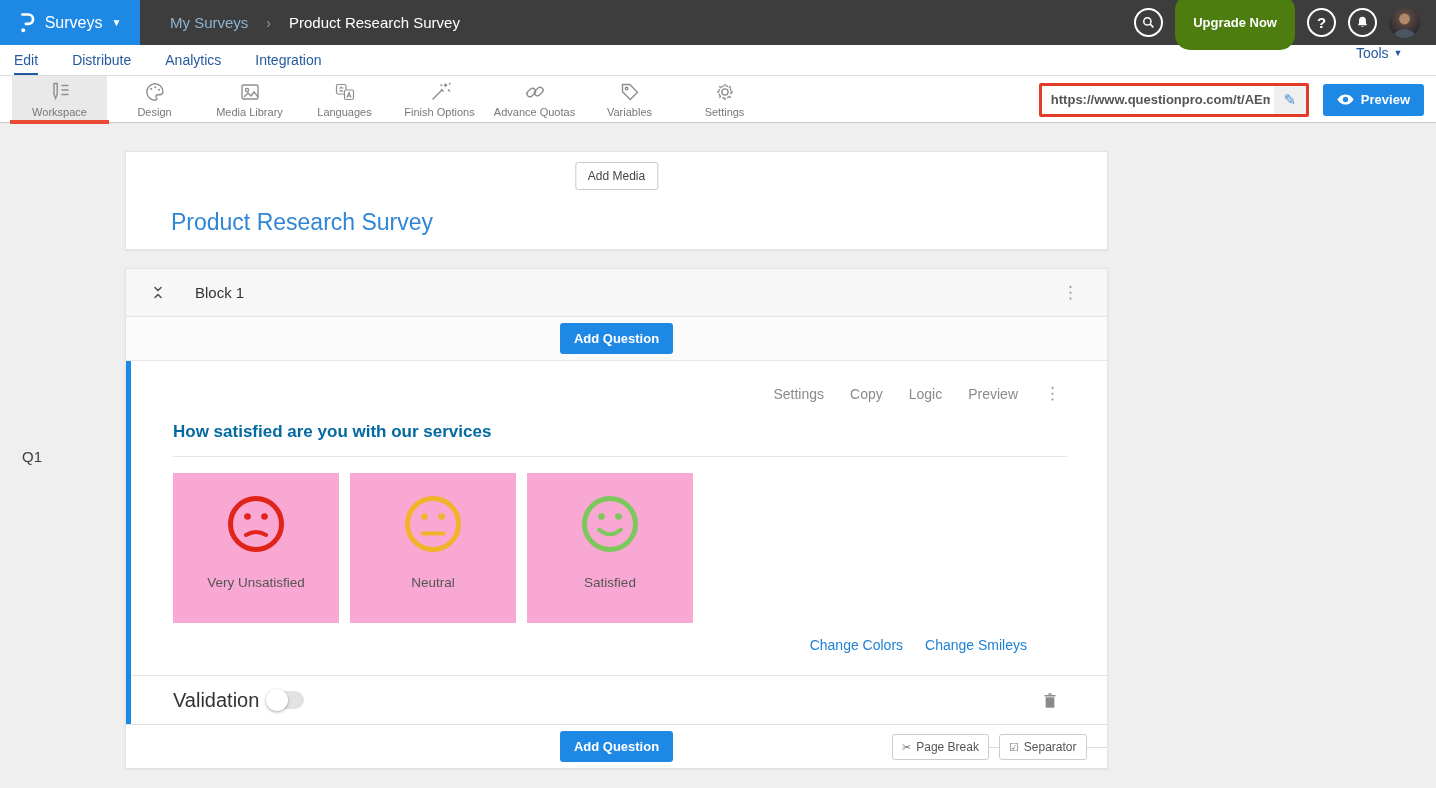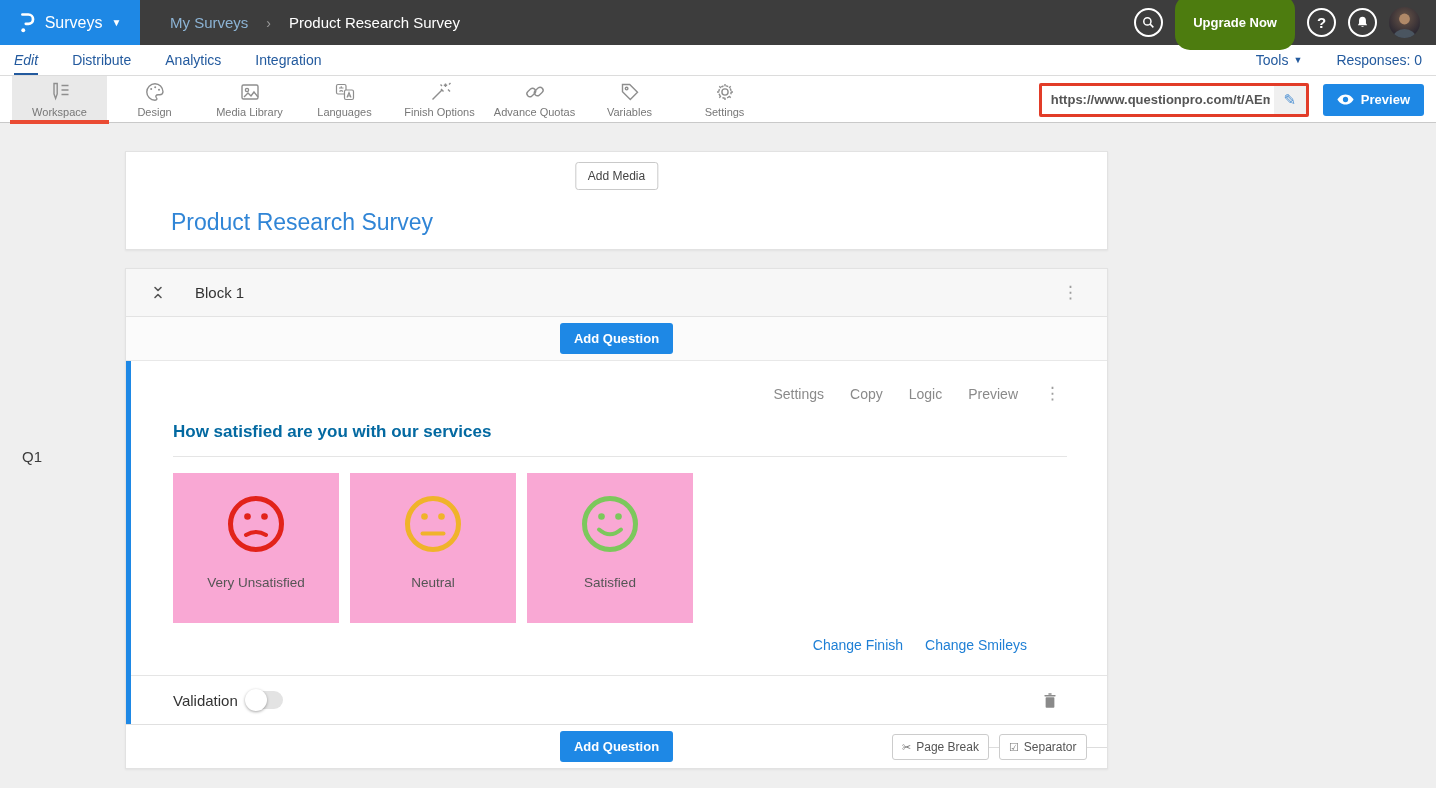--- a/index.html
+++ b/index.html
@@ -19,22 +19,22 @@
   .topbar-right { margin-left:auto; display:flex; align-items:center; gap:12px; padding-right:16px; }
   .circle-btn { width:29px; height:29px; border:2px solid #fff; border-radius:50%; display:flex; align-items:center; justify-content:center; cursor:pointer; font-size:15px; font-weight:bold; color:#fff; background:transparent; }
   .upgrade-btn { background:#4d7c0f; border:none; color:#fff; font-weight:bold; font-size:13px; padding:20px 18px; border-radius:15px; cursor:pointer; font-family:"Liberation Sans", sans-serif; }
   .avatar { width:31px; height:31px; border-radius:50%; overflow:hidden; background:radial-gradient(circle at 50% 35%, #6b5648 0%, #2e2a33 70%); cursor:pointer; position:relative; }
   .avatar svg { position:absolute; inset:0; }
 
   
   .navrow { height:31px; background:#fff; border-bottom:1px solid #dcdcdc; display:flex; align-items:stretch; padding:0 14px; }
   .nav-tabs { display:flex; gap:34px; }
   .nav-tab { color:#235a9e; font-size:14px; display:flex; align-items:center; cursor:pointer; border-bottom:2px solid transparent; padding-top:2px; }
-  .nav-tab.active { border-bottom-color:#235a9e;font-style:italic; }
-  .nav-right { margin-left:auto; display:flex; align-items:center; gap:34px; color:#235a9e; font-size:14px; }
+  .nav-tab.active { border-bottom-color:#235a9e; }
+  .nav-right { margin-left:auto; display:flex; align-items:center; gap:34px; color:#235a9e; font-size:14px;flex-direction:column; }
   .nav-right .item { cursor:pointer; display:flex; align-items:center; gap:5px; }
   .nav-right .caret2 { font-size:9px; }
 
   
   .toolbar { height:47px; background:#fff; border-bottom:1px solid #c9c9c9; display:flex; align-items:stretch; padding-left:12px; position:relative; }
   .tool { width:95px; display:flex; flex-direction:column; align-items:center; justify-content:center; gap:3px; cursor:pointer; position:relative; }
   .tool .t-label { font-size:11px; color:#777; white-space:nowrap; }
   .tool.active { background:#e9e9e9; }
   .tool-underline { position:absolute; left:-2px; right:-2px; bottom:-2px; height:4px; background:#ea4b33; }
   .tool svg { display:block; }
@@ -66,21 +66,21 @@
   .q-actions .act { cursor:pointer; }
   .q-title-wrap { margin:16px 40px 0 42px; border-bottom:1px solid #e5e5e5; padding-bottom:14px; }
   .q-title { font-size:17px; font-weight:bold; color:#0369a1; cursor:text; }
   .smiley-row { display:flex; gap:11px; margin:16px 0 0 42px; }
   .smiley-card { width:166px; height:150px; background:#f9a8d4; display:flex; flex-direction:column; align-items:center; cursor:pointer; }
   .smiley-card .face { margin-top:22px; }
   .smiley-card .s-label { margin-top:18px; font-size:13.5px; color:#555; }
   .change-links { display:flex; justify-content:flex-end; gap:22px; margin:14px 80px 0 0; font-size:14px; color:#1e7fd5; }
   .change-links .lnk { cursor:pointer; }
   .validation-row { border-top:1px solid #e5e5e5; margin-top:22px; height:49px; display:flex; align-items:center; padding:0 50px 0 42px; }
-  .v-label { font-size:15px; color:#333; margin-right:8px; }
+  .v-label { font-size:20px; color:#333; margin-right:8px; }
   .toggle { width:37px; height:18px; background:#e3e3e3; border-radius:9px; position:relative; cursor:pointer; }
   .toggle .knob { position:absolute; left:-1px; top:-2px; width:22px; height:22px; background:#fff; border-radius:50%; box-shadow:0 1px 3px rgba(0,0,0,.35); }
   .trash { margin-left:auto; cursor:pointer; display:flex; }
   .block-footer { border-top:1px solid #e0e0e0; height:44px; position:relative; display:flex; align-items:center; justify-content:center; }
   .footer-right { position:absolute; right:0; top:0; height:44px; width:215px; display:flex; align-items:center; justify-content:flex-start; gap:10px; }
   .footer-line { position:absolute; left:0; right:0; top:50%; border-top:1px solid #ddd; }
   .mini-btn { position:relative; z-index:1; background:#fff; border:1px solid #ccc; border-radius:3px; padding:5px 9px; font-size:12px; color:#555; cursor:pointer; display:flex; align-items:center; gap:5px; font-family:"Liberation Sans", sans-serif; }
   .mini-btn .mi { font-size:11px; color:#777; }
 </style>
 </head>
@@ -291,21 +291,21 @@
                   <circle cx="-8.5" cy="-7.5" r="3.3" fill="currentColor"></circle>
                   <circle cx="8.5" cy="-7.5" r="3.3" fill="currentColor"></circle>
                   <path d="M-11 5.5 Q0 15 11 5.5" fill="none" stroke="currentColor" stroke-width="4" stroke-linecap="round"></path>
                 </svg>
             </span>
             <span class="s-label">Satisfied</span>
           </div>
         </div>
 
         <div class="change-links">
-          <span class="lnk">Change Finish</span>
+          <span class="lnk">Change Colors</span>
           <span class="lnk">Change Smileys</span>
         </div>
 
         <div class="validation-row">
           <span class="v-label">Validation</span>
           <div class="toggle">
               <div class="knob"></div>
             </div>
           <span class="trash">
             <svg width="14" height="17" viewBox="0 0 16 18" fill="#8a8a8a">

